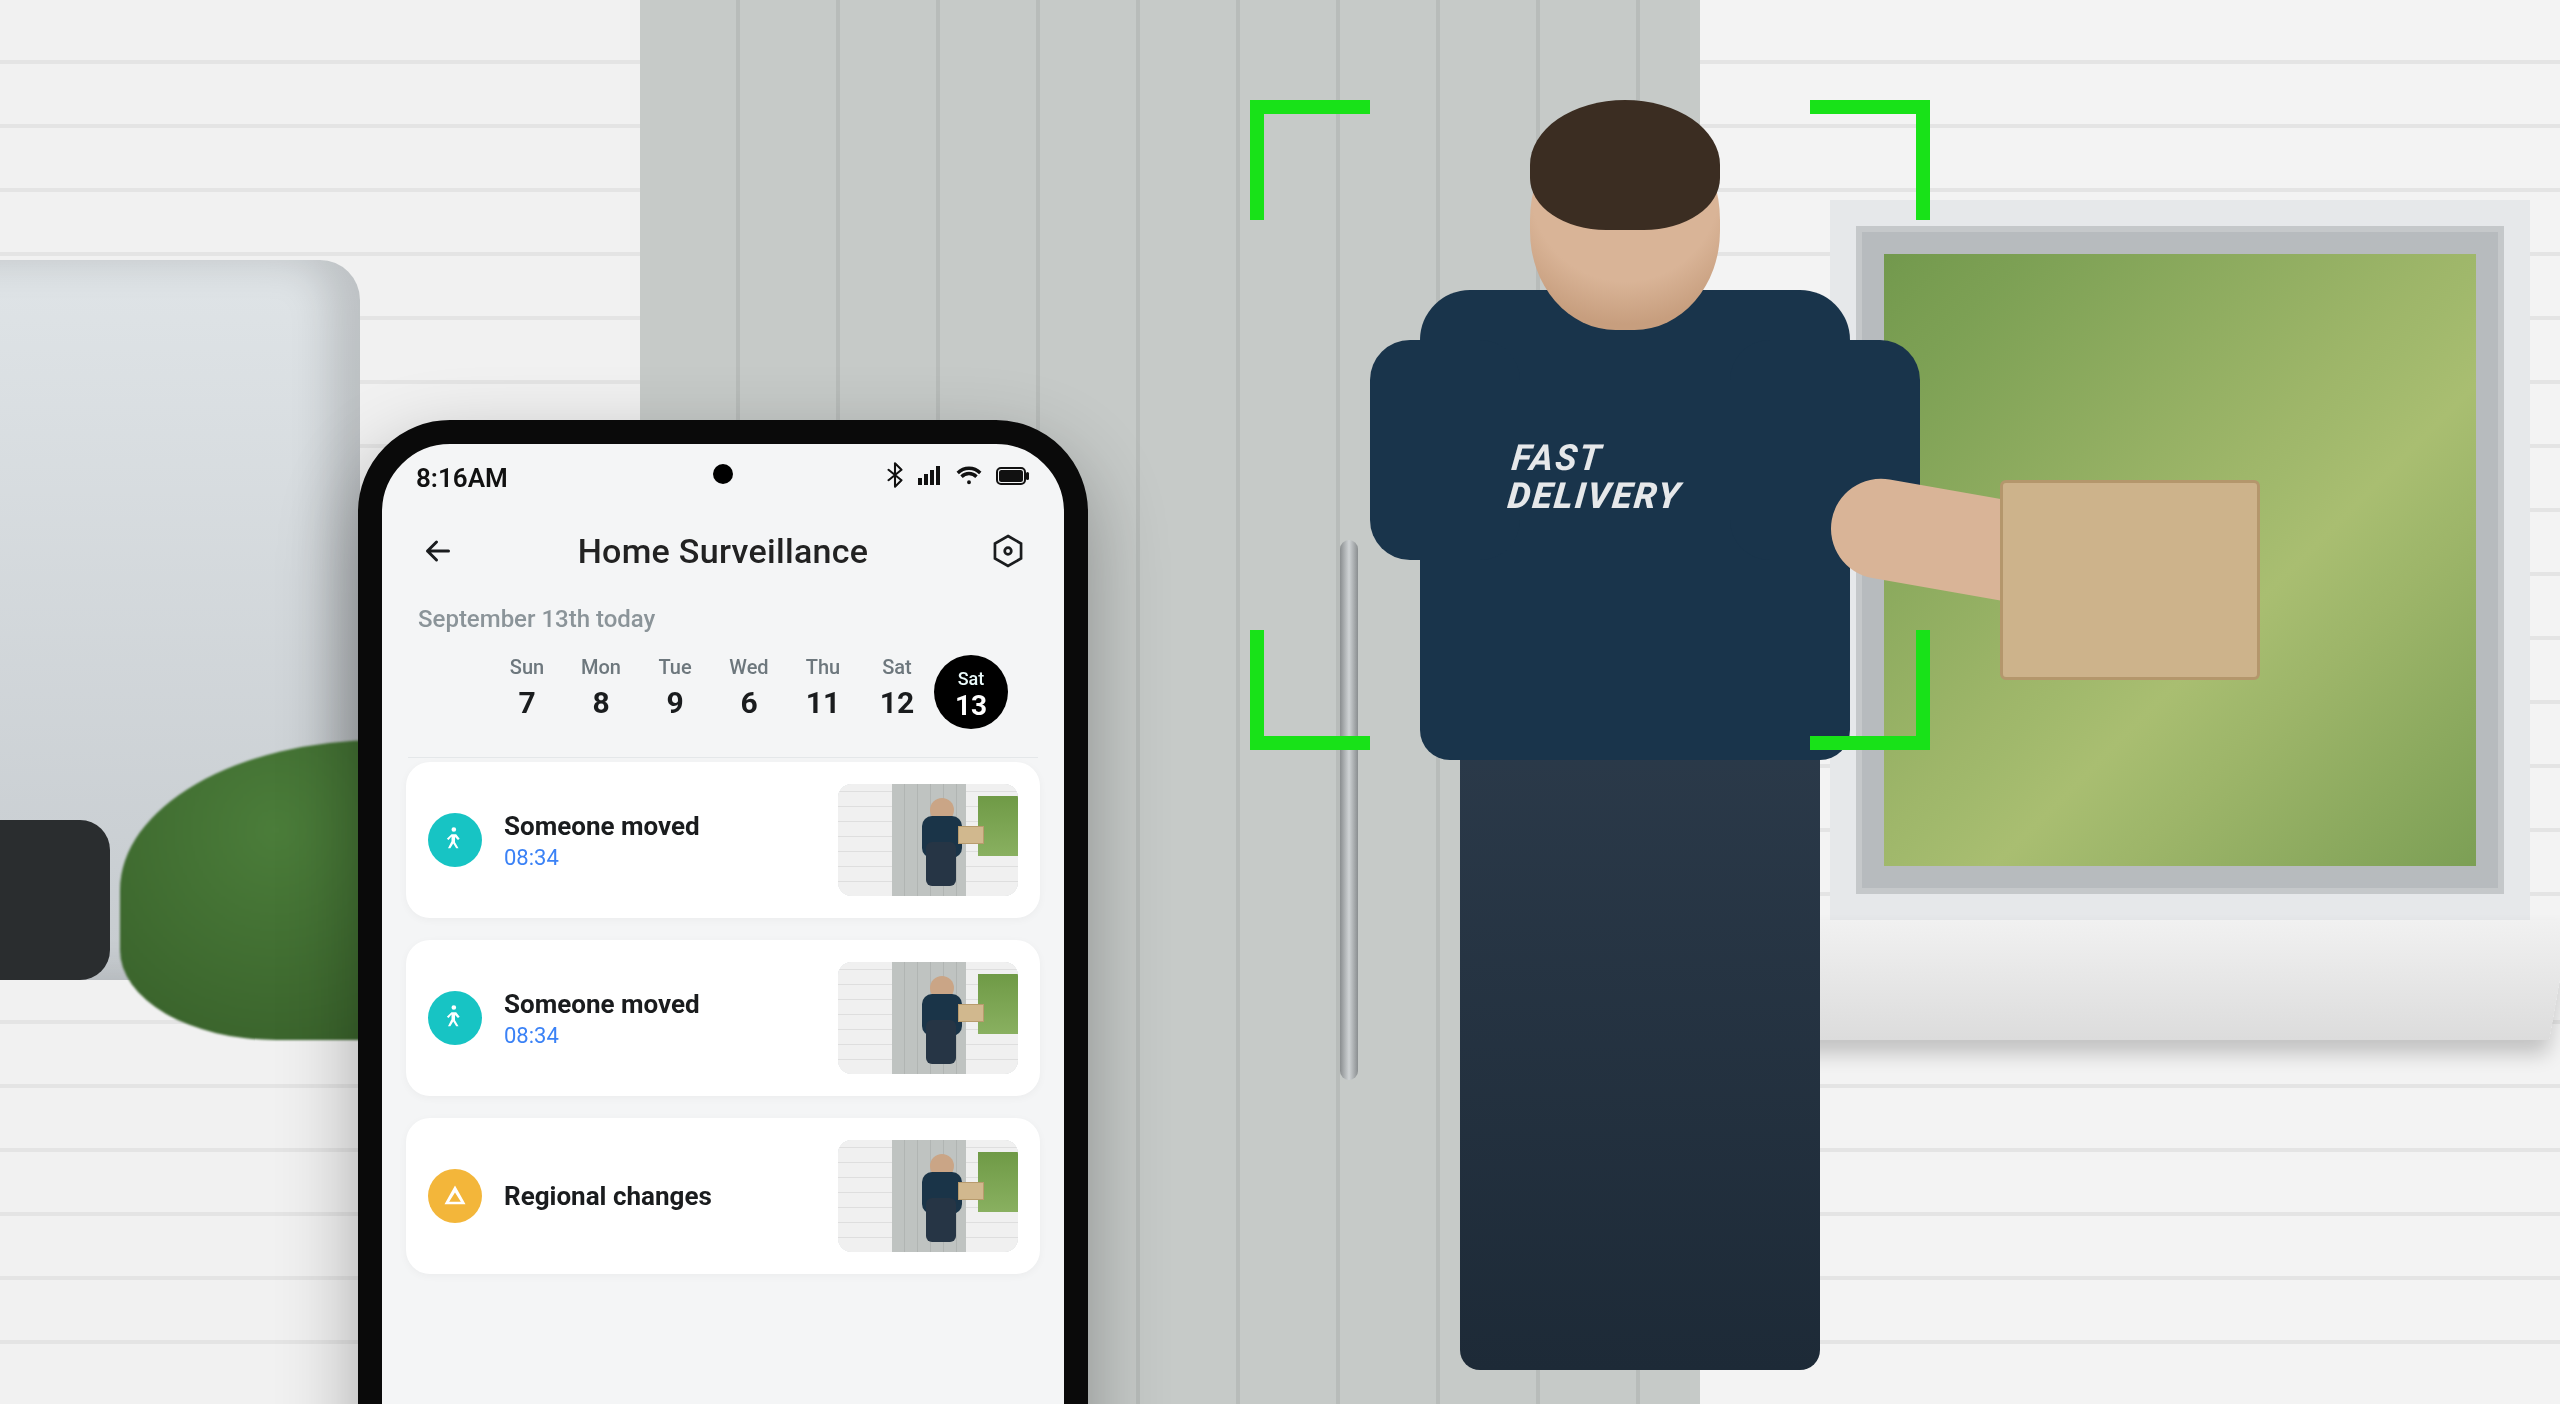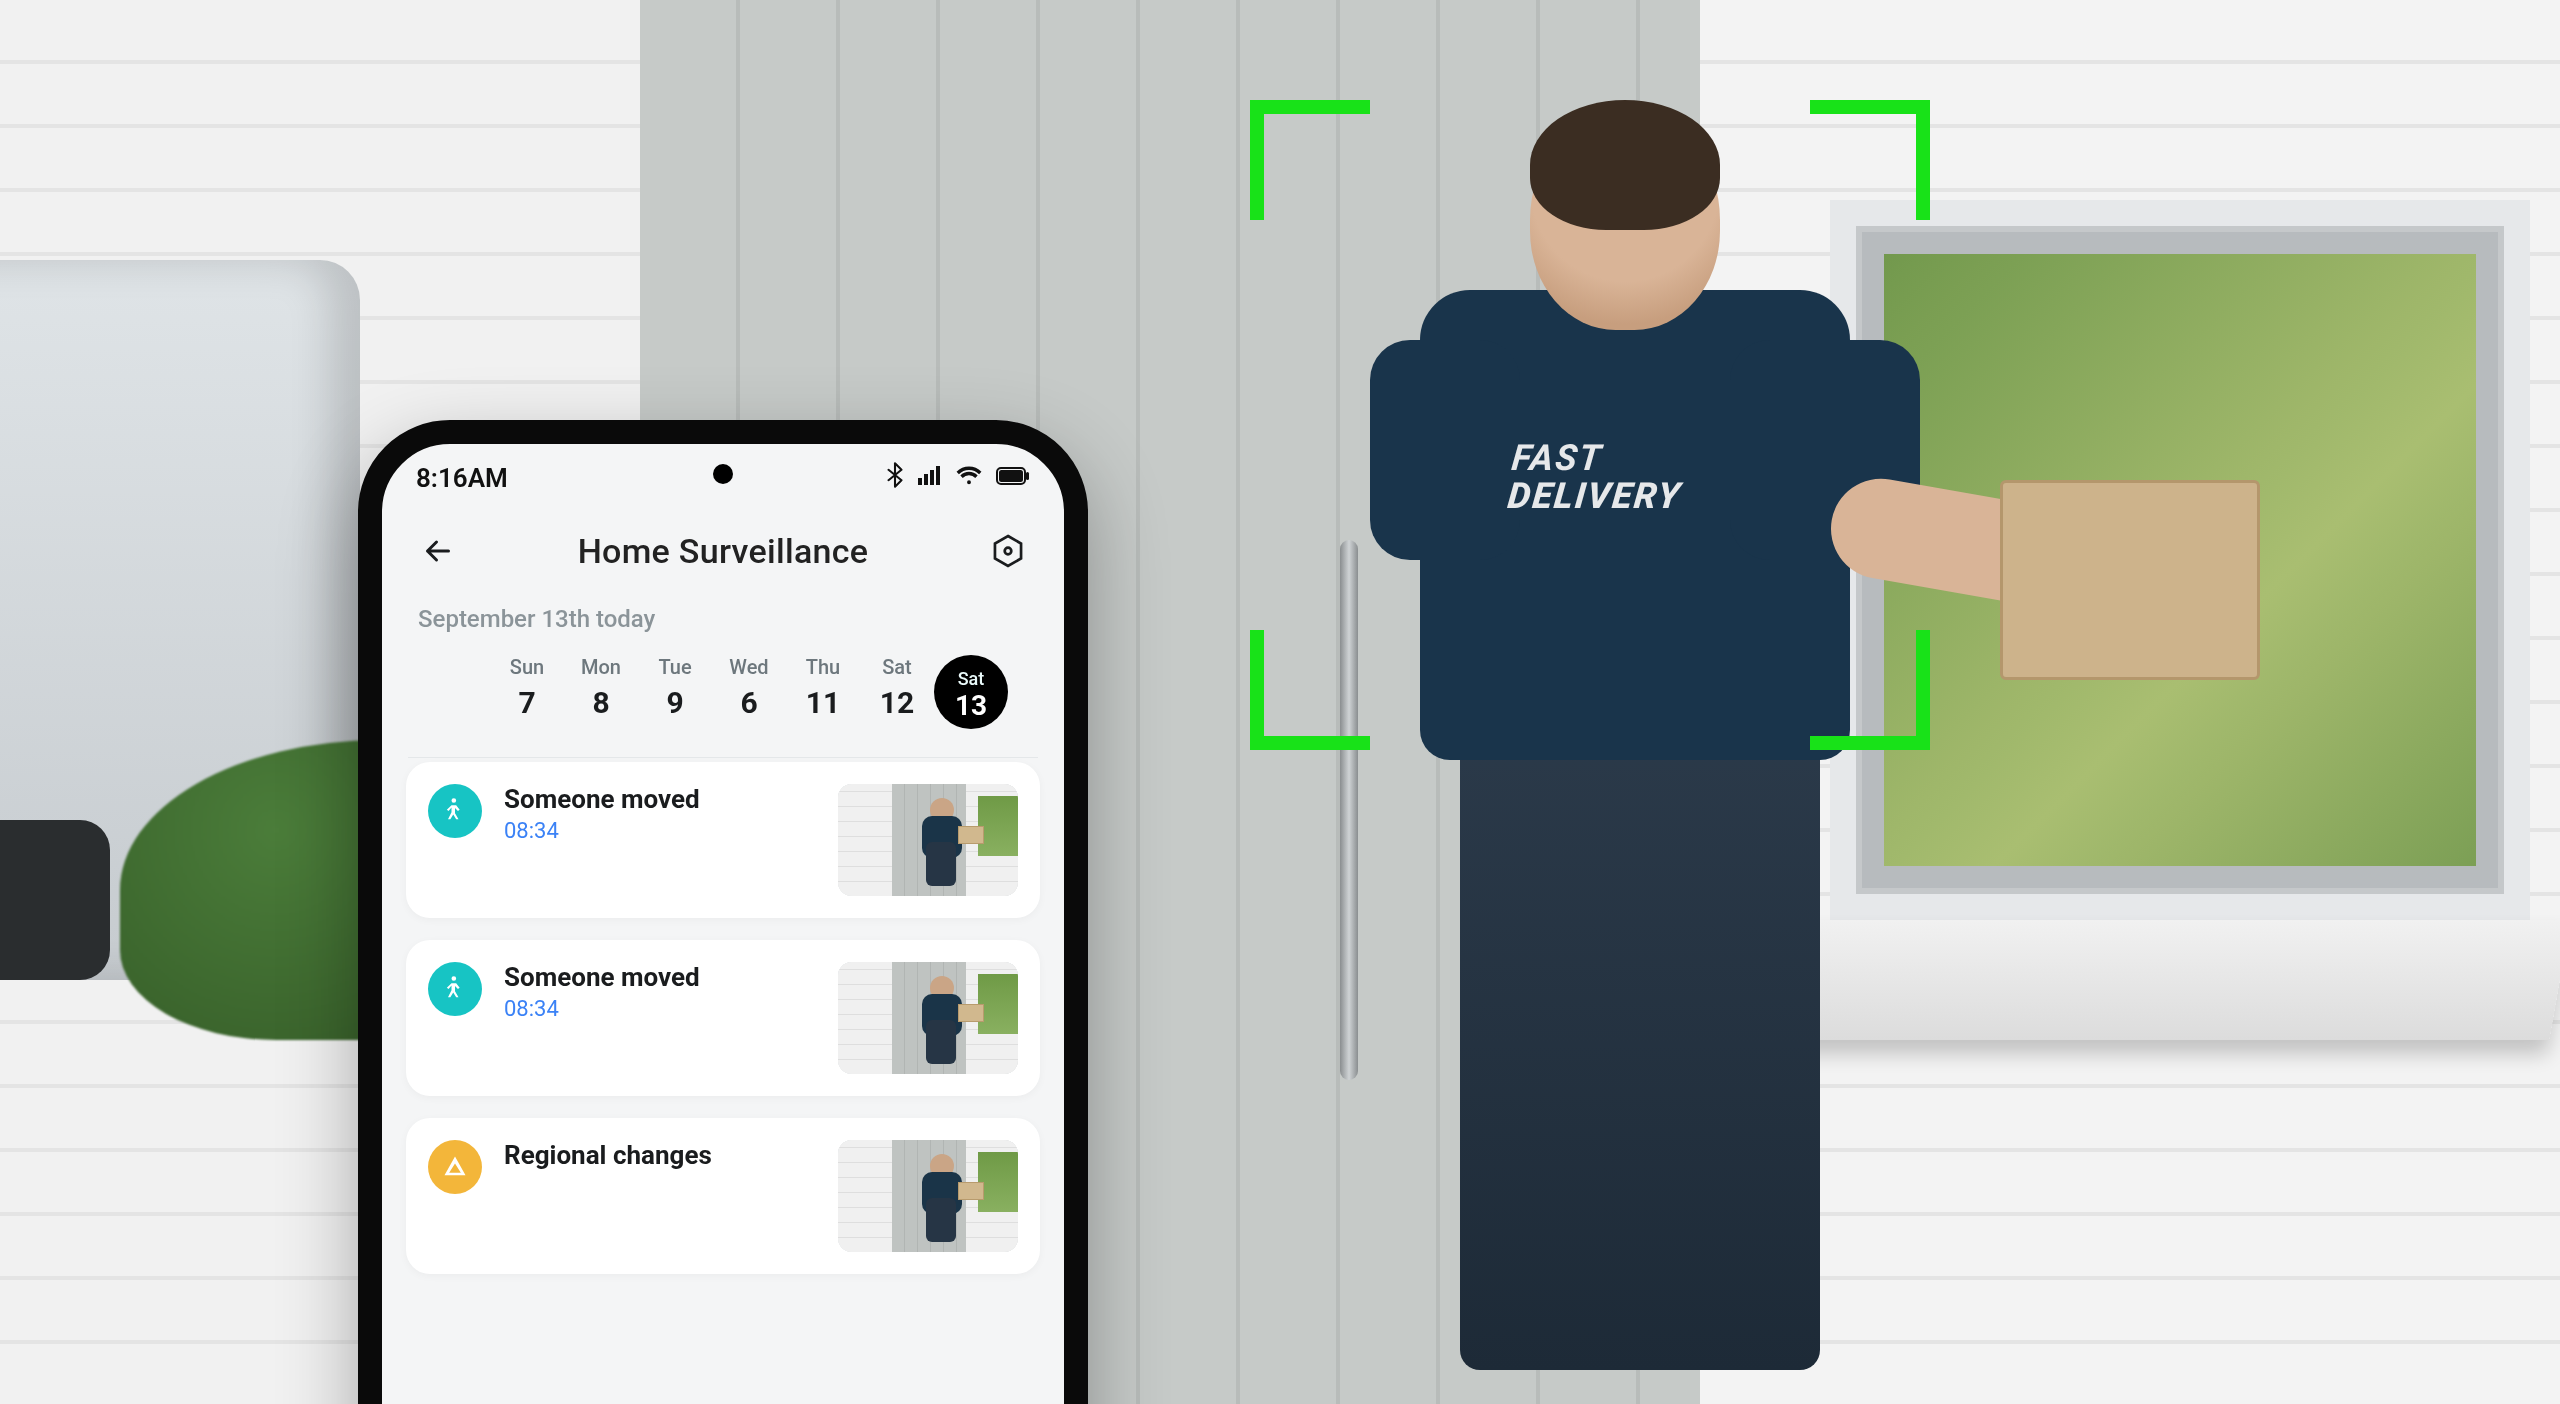--- a/index.html
+++ b/index.html
@@ -153,21 +153,21 @@
   }
   .day.selected .dow{color:#eafafa; font-size:18px;}
   .day.selected .num{color:#fff; font-size:28px;}
 
   .filter-row{padding:26px 36px 18px; display:flex; align-items:center; gap:14px; color:#8b9499; font-size:24px; font-weight:500;}
   .sort-icon{display:inline-flex; flex-direction:column; gap:2px;}
 
   .events{padding:4px 24px; display:flex; flex-direction:column; gap:22px;}
   .event-card{
     background:#fff; border-radius:24px; padding:22px 22px; display:flex;
-    gap:22px; box-shadow:0 2px 8px rgba(0,0,0,0.04);
+    align-items:center; gap:22px; box-shadow:0 2px 8px rgba(0,0,0,0.04);
   }
   .event-icon{
     width:54px;height:54px;border-radius:50%; display:flex;align-items:center;justify-content:center;
     color:#fff; flex:0 0 auto;
   }
   .event-icon.motion{background:#17c4c4;}
   .event-icon.region{background:#f3b63a;}
   .event-text{flex:1 1 auto;}
   .event-title{font-size:26px; font-weight:700; color:#1a1c1e;}
   .event-time{font-size:22px; color:#3b82f6; margin-top:4px;}

